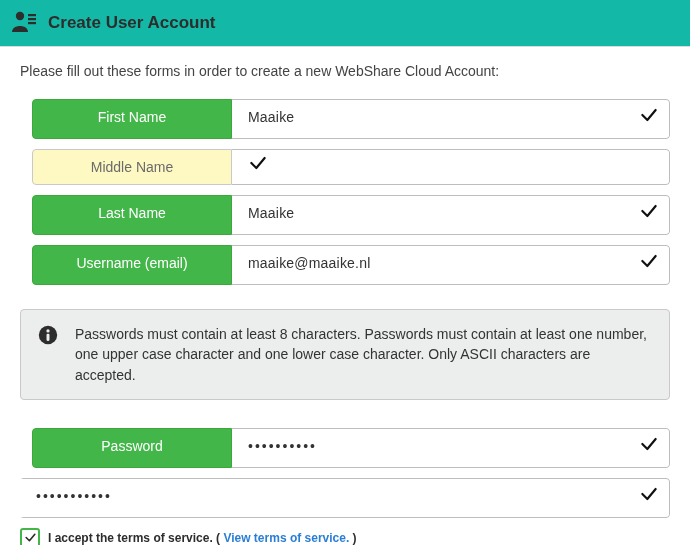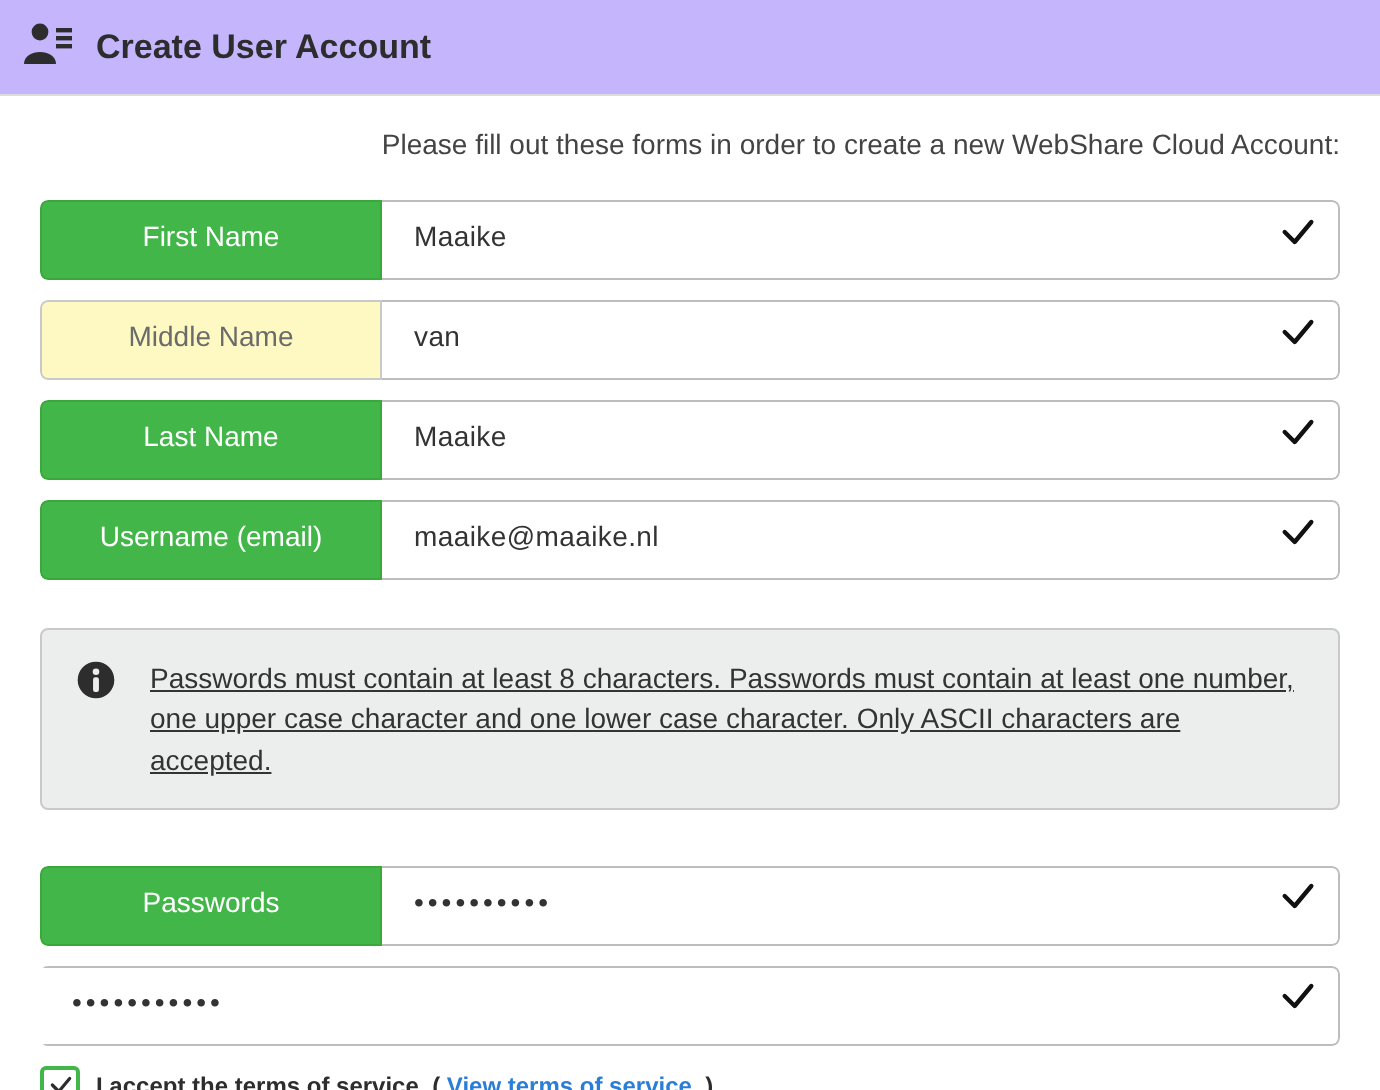--- a/index.html
+++ b/index.html
@@ -6,52 +6,52 @@
     body {
       font-family: "Segoe UI", Tahoma, Arial, sans-serif;
       background: #fff;
       color: #333;
       width: 690px;
     }
     .header {
       display: flex;
       align-items: center;
       gap: 12px;
-      background: #c4b5fd;
+      background: #14b8a6;
       padding: 10px 12px;
       border-bottom: 1px solid #dcdcdc;
     }
     .header-title {
       font-size: 17px;
       font-weight: 700;
       color: #2d2d2d;
     }
     .content {
       padding: 16px 20px 8px 20px;
     }
     .intro {
       font-size: 14px;
       color: #444;
       margin-bottom: 20px;
-      text-align: right;
     }
     .form-row {
       display: flex;
       margin-bottom: 10px;
       border-radius: 4px;
       overflow: hidden;
     }
     .label-cell {
-      width: 171px;
+      width: 200px;
       padding: 9px 10px;
       font-size: 14px;
       text-align: center;
       color: #fff;
       border: 1px solid #3aa83a;
       border-radius: 4px 0 0 4px;
+      margin-left: 12px;
     }
     .label-green { background: #43b649; border-color:#3aa83a; }
     .label-grey  { background: #fef9c3; color:#6b6b6b; border-color:#c9c9c9; }
     .input-cell {
       flex: 1;
       display:flex;
       align-items:center;
       border: 1px solid #bdbdbd;
       border-left: none;
       border-radius: 0 4px 4px 0;
@@ -70,21 +70,21 @@
     .info-box {
       display:flex;
       gap:16px;
       align-items:flex-start;
       border:1px solid #c9c9c9;
       border-radius:4px;
       background:#eceded;
       padding:14px 16px;
       margin: 24px 0 28px 0;
     }
-    .info-text { font-size:14px; color:#333; line-height:1.45;text-decoration:underline; }
+    .info-text { font-size:14px; color:#333; line-height:1.45; }
     .terms-row {
       display:flex;
       align-items:center;
       gap:8px;
       font-size:12px;
       font-weight:600;
       color:#2d2d2d;
       margin-top:6px;
     }
     .terms-checkbox {
@@ -125,21 +125,20 @@
         <svg width="20" height="20" viewBox="0 0 24 24">
             <path d="M4 12 L10 18 L20 6" stroke="#111" stroke-width="2.6" fill="none" stroke-linecap="round" stroke-linejoin="round"></path>
           </svg>
       </span>
     </div>
   </div>
 
   <div class="form-row">
     <div class="label-cell label-grey">Middle Name</div>
     <div class="input-cell">
-      <div class="input-text">van</div>
       <span class="check-svg">
         <svg width="20" height="20" viewBox="0 0 24 24">
             <path d="M4 12 L10 18 L20 6" stroke="#111" stroke-width="2.6" fill="none" stroke-linecap="round" stroke-linejoin="round"></path>
           </svg>
       </span>
     </div>
   </div>
 
   <div class="form-row">
     <div class="label-cell label-green">Last Name</div>
@@ -170,21 +169,21 @@
       <svg width="22" height="22" viewBox="0 0 24 24">
         <circle cx="12" cy="12" r="10" fill="#2d2d2d"></circle>
         <circle cx="12" cy="7.5" r="1.8" fill="#eceded"></circle>
         <rect x="10.4" y="10.5" width="3.2" height="8" rx="1.2" fill="#eceded"></rect>
       </svg>
     </span>
     <div class="info-text">Passwords must contain at least 8 characters. Passwords must contain at least one number, one upper case character and one lower case character. Only ASCII characters are accepted.</div>
   </div>
 
   <div class="form-row">
-    <div class="label-cell label-green">Passwords</div>
+    <div class="label-cell label-green">Password</div>
     <div class="input-cell">
       <div class="input-text pw">••••••••••</div>
       <span class="check-svg">
         <svg width="20" height="20" viewBox="0 0 24 24">
             <path d="M4 12 L10 18 L20 6" stroke="#111" stroke-width="2.6" fill="none" stroke-linecap="round" stroke-linejoin="round"></path>
           </svg>
       </span>
     </div>
   </div>
 

